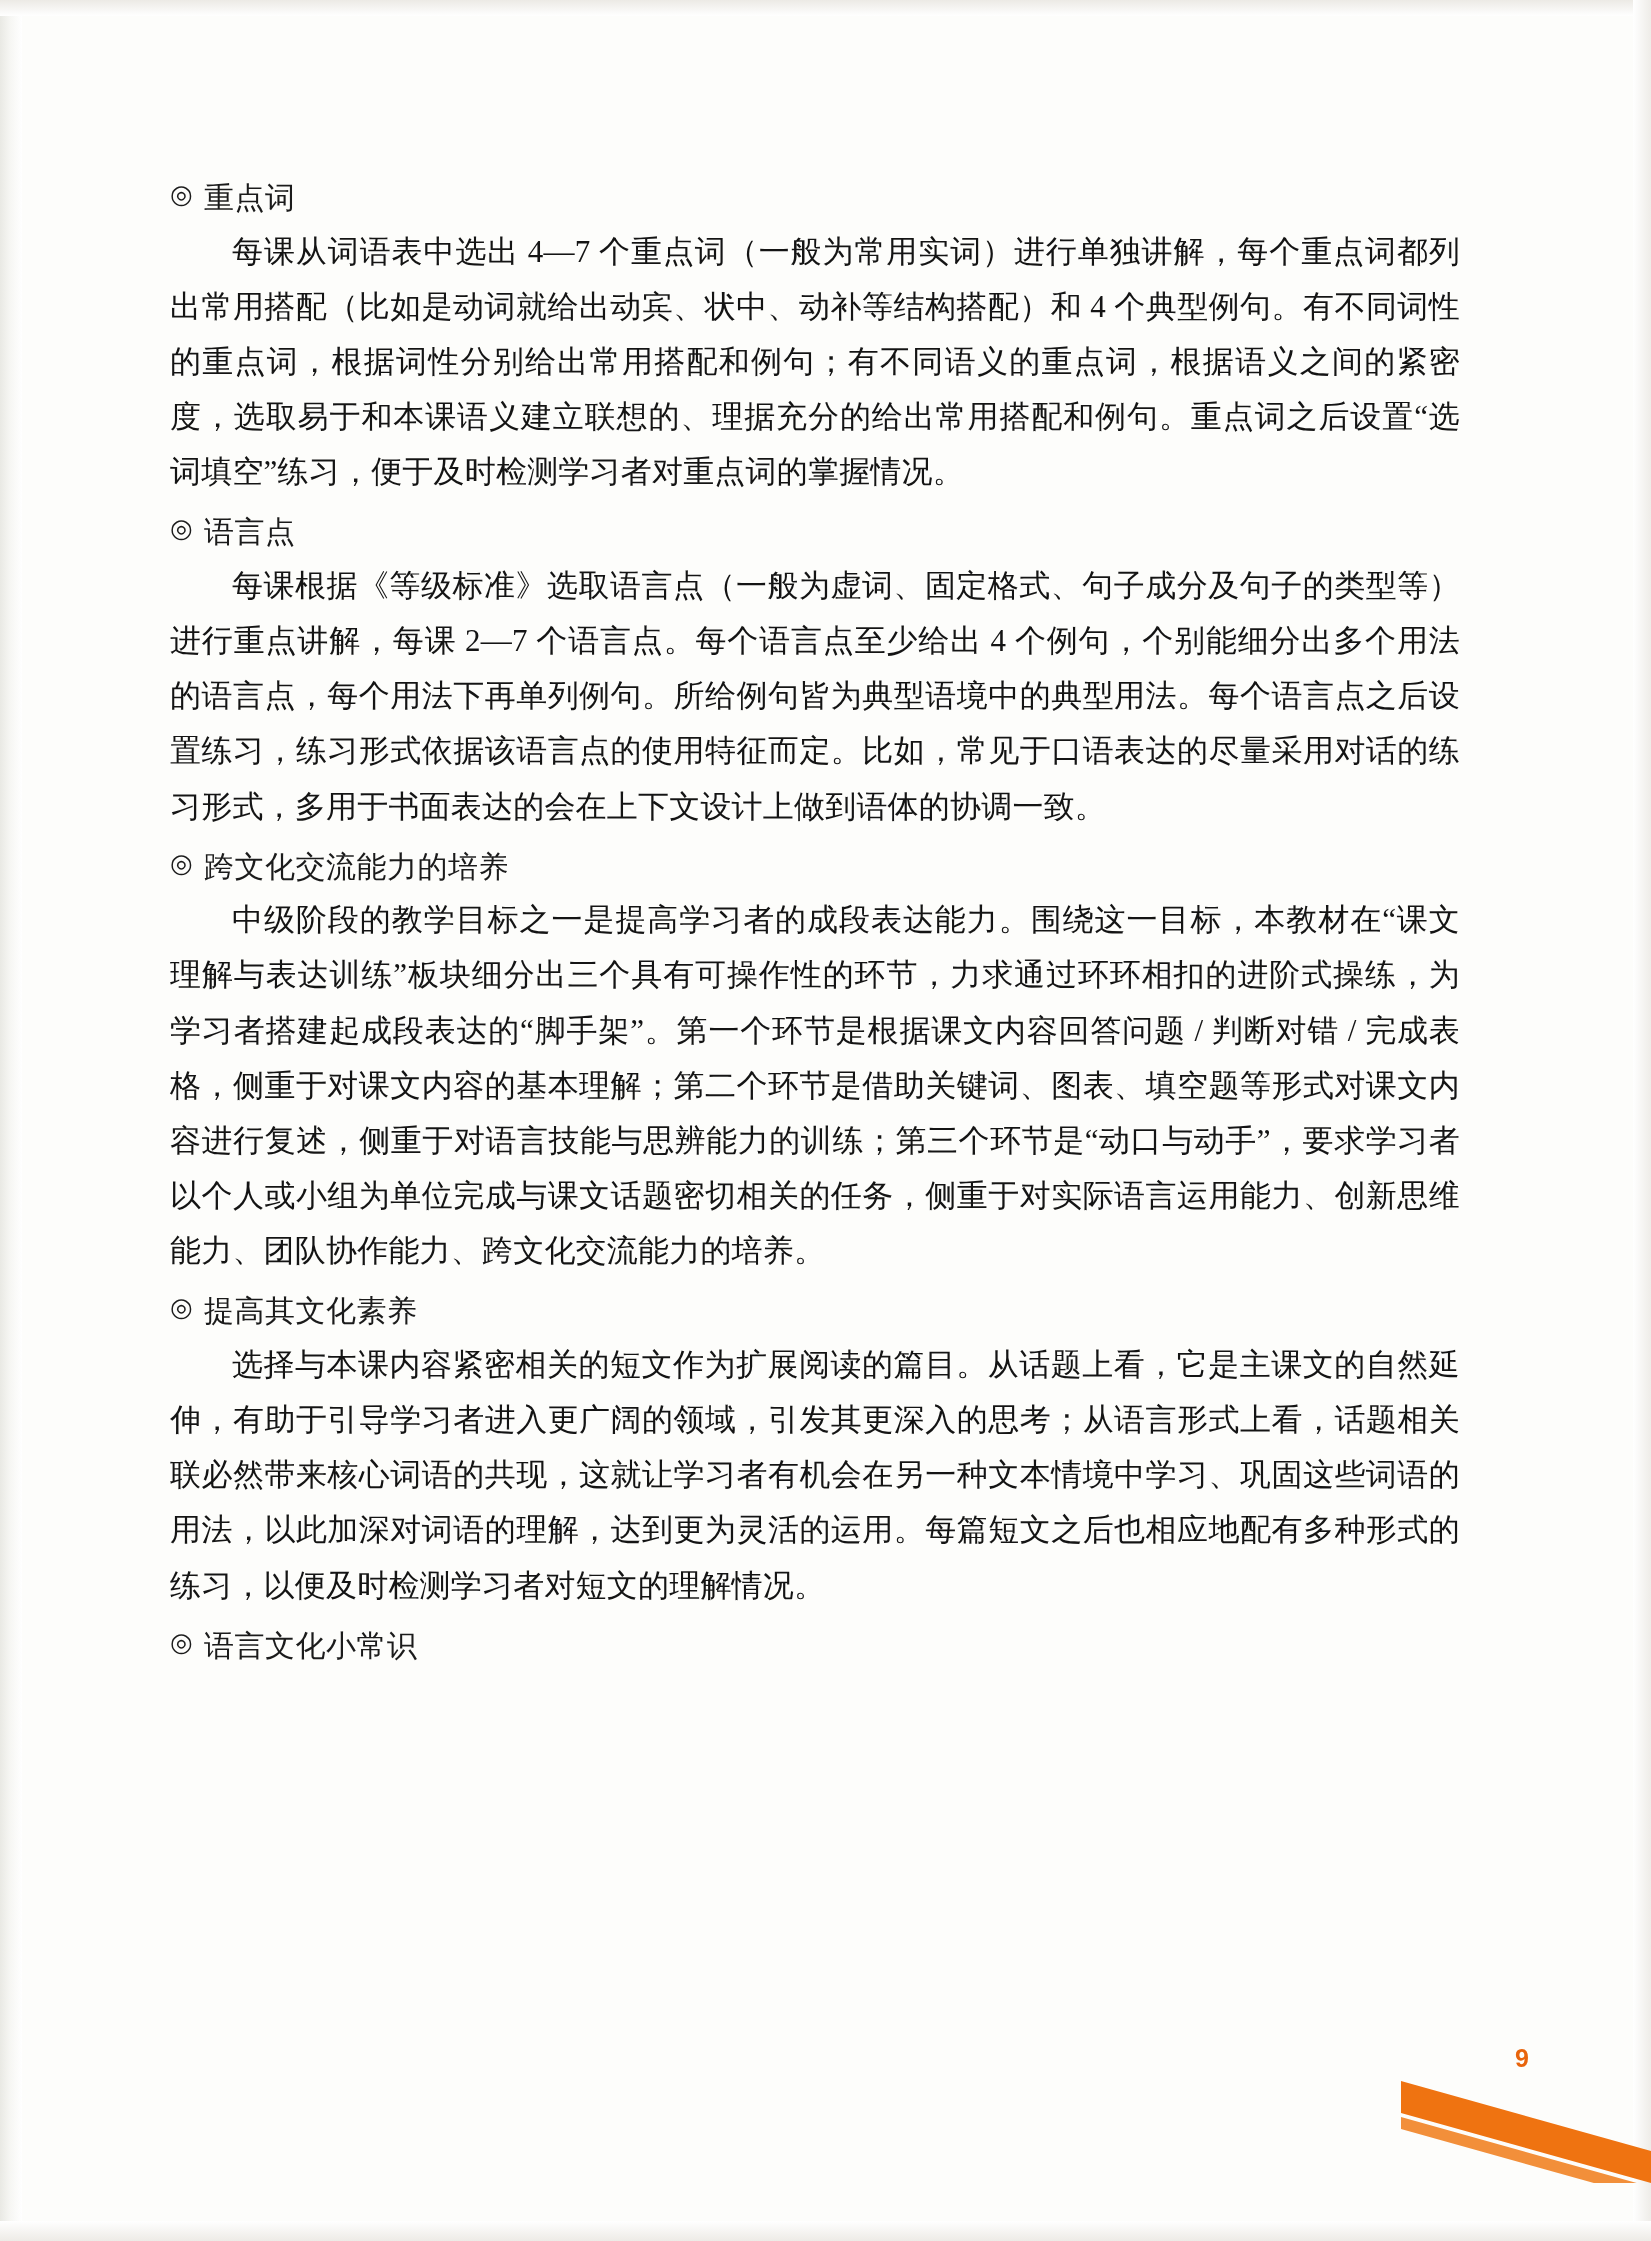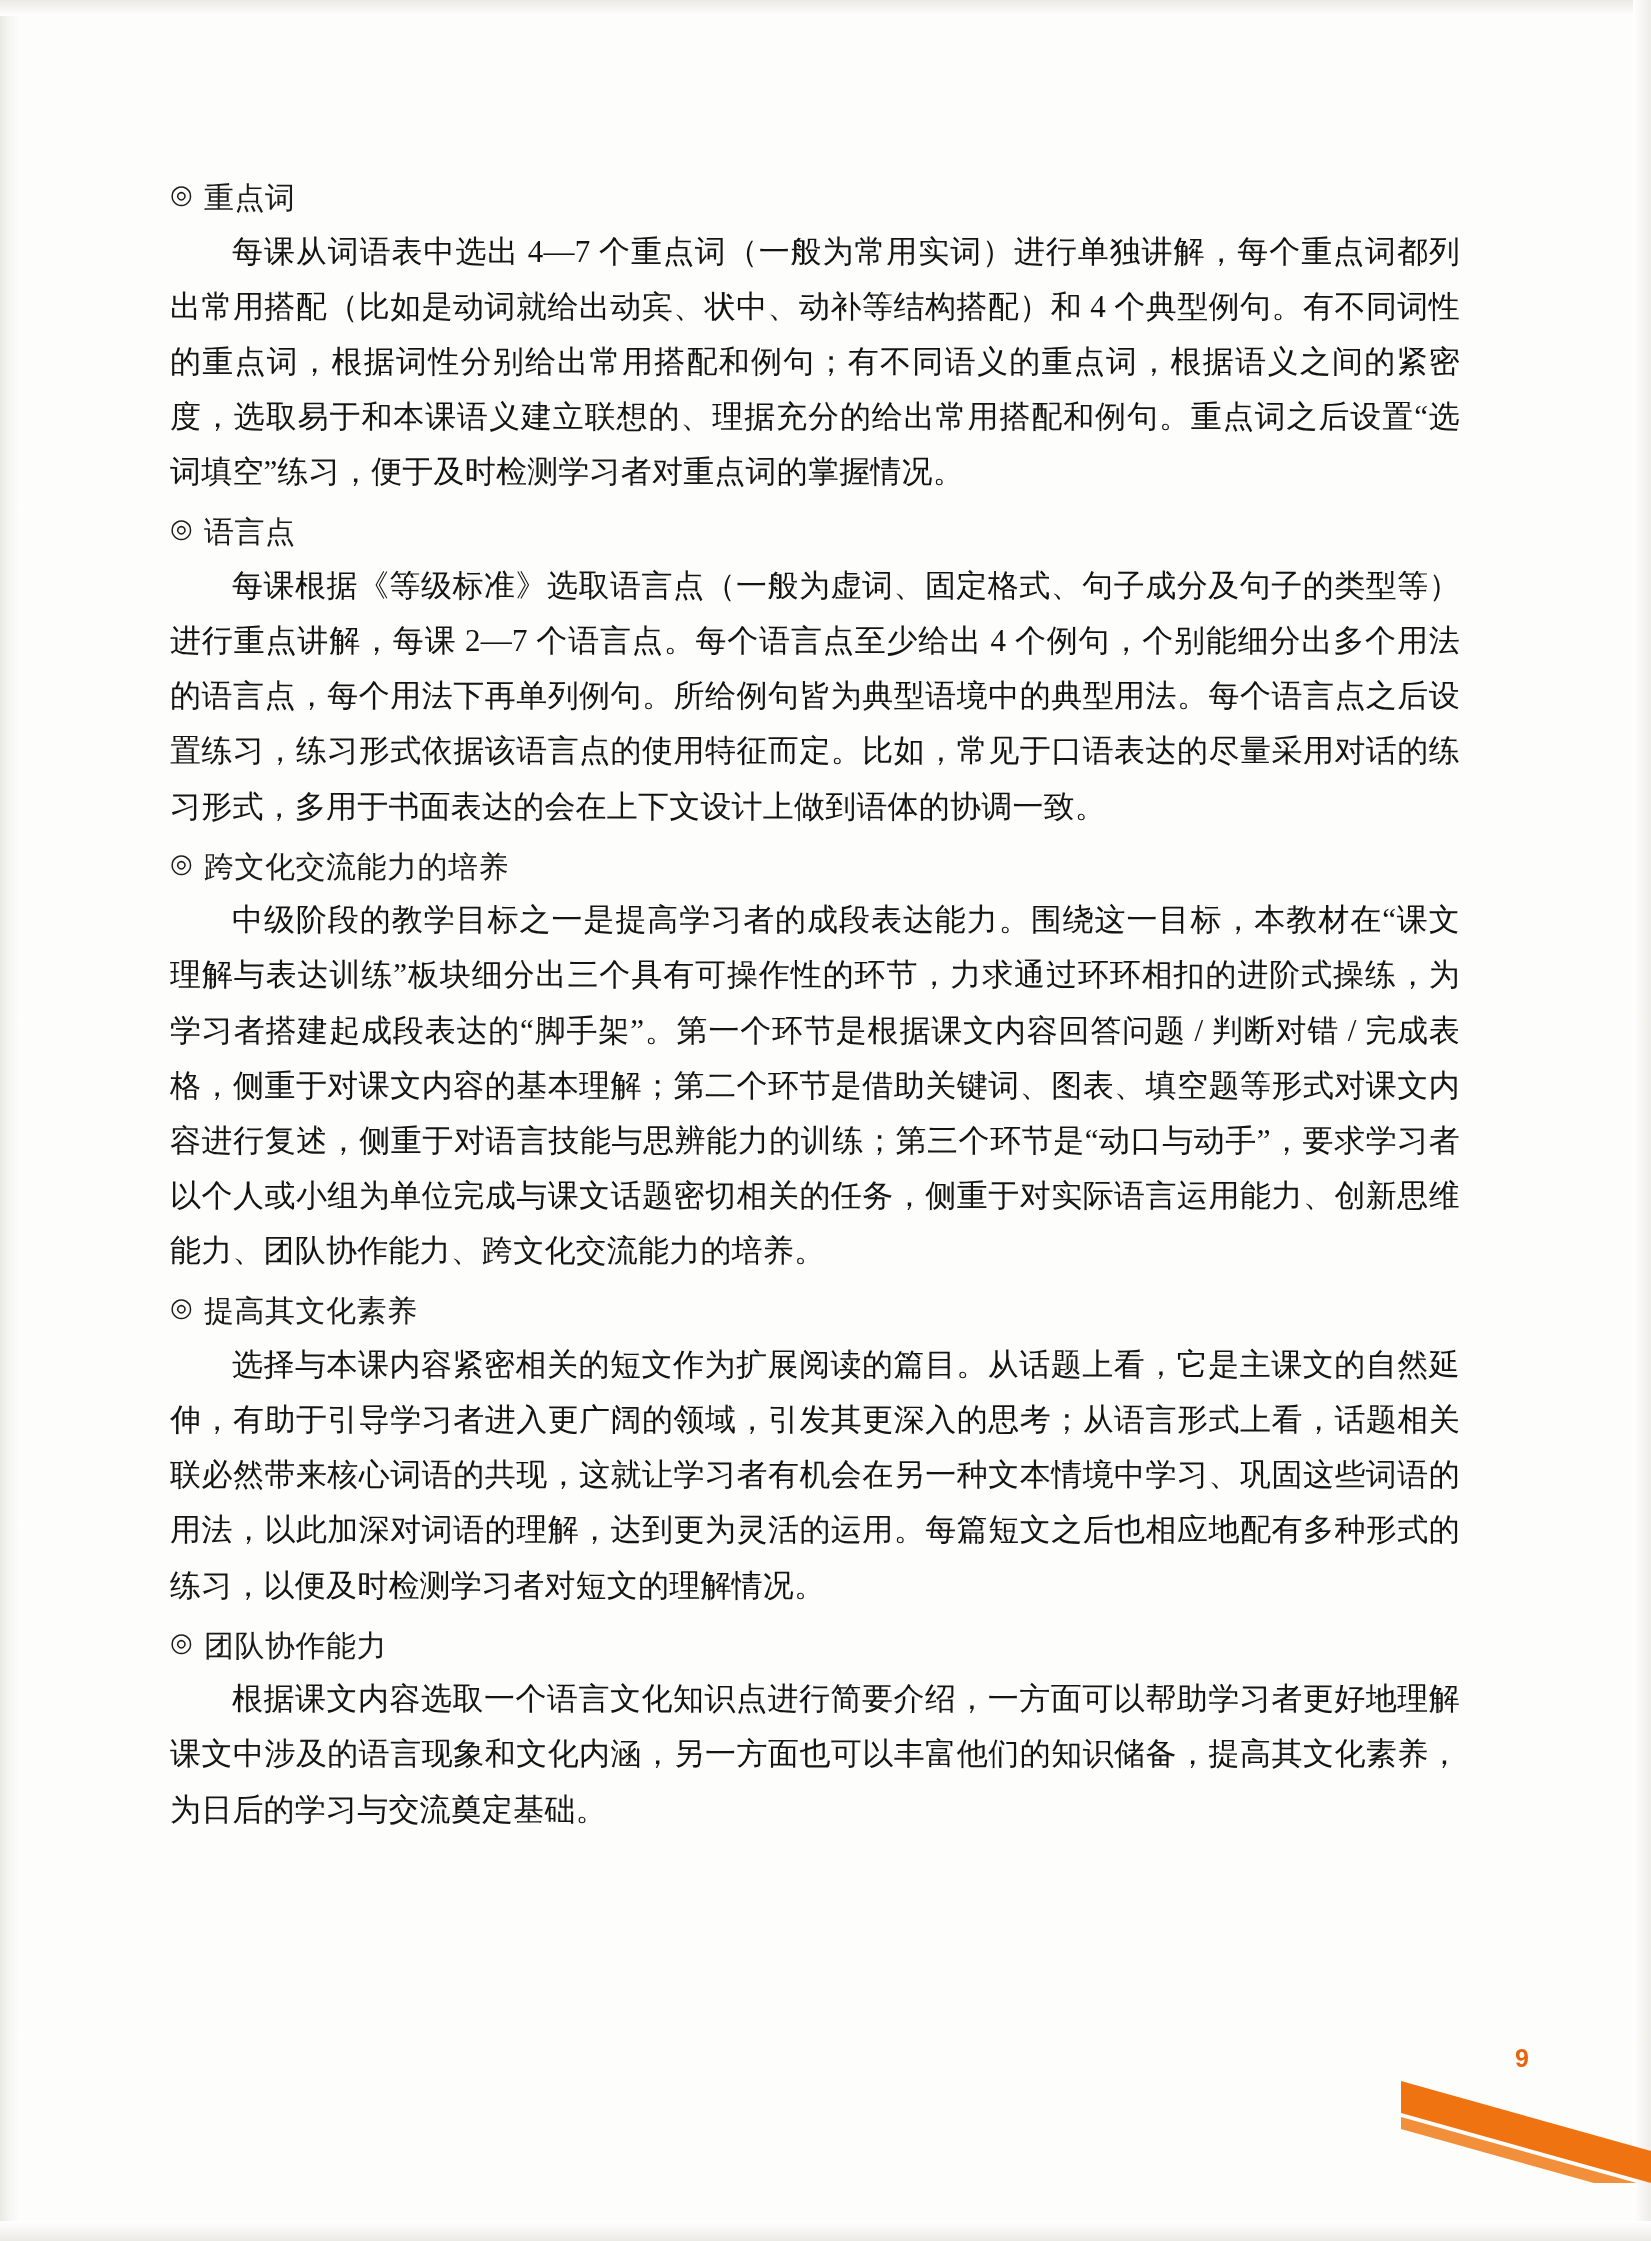--- a/index.html
+++ b/index.html
@@ -137,23 +137,22 @@
     <div class="sec-head">
       <span class="bullet">◎</span>
       <span>提高其文化素养</span>
     </div>
     <p class="para">选择与本课内容紧密相关的短文作为扩展阅读的篇目。从话题上看，它是主课文的自然延伸，有助于引导学习者进入更广阔的领域，引发其更深入的思考；从语言形式上看，话题相关联必然带来核心词语的共现，这就让学习者有机会在另一种文本情境中学习、巩固这些词语的用法，以此加深对词语的理解，达到更为灵活的运用。每篇短文之后也相应地配有多种形式的练习，以便及时检测学习者对短文的理解情况。</p>
 
     <div class="spacer-sm"></div>
 
     <div class="sec-head">
       <span class="bullet">◎</span>
-      <span>团队协作能力</span>
+      <span>语言文化小常识</span>
     </div>
-    <p class="para">根据课文内容选取一个语言文化知识点进行简要介绍，一方面可以帮助学习者更好地理解课文中涉及的语言现象和文化内涵，另一方面也可以丰富他们的知识储备，提高其文化素养，为日后的学习与交流奠定基础。</p>
 
   </div>
 
   <div class="folio">9</div>
 
   <svg class="corner-mark" viewBox="0 0 260 110" preserveAspectRatio="none">
     <polygon points="10,8 260,78 260,110 10,40" fill="#ef7311"></polygon>
     <polygon points="10,44 260,114 260,126 10,56" fill="#f28f3a"></polygon>
   </svg>
 </div>

